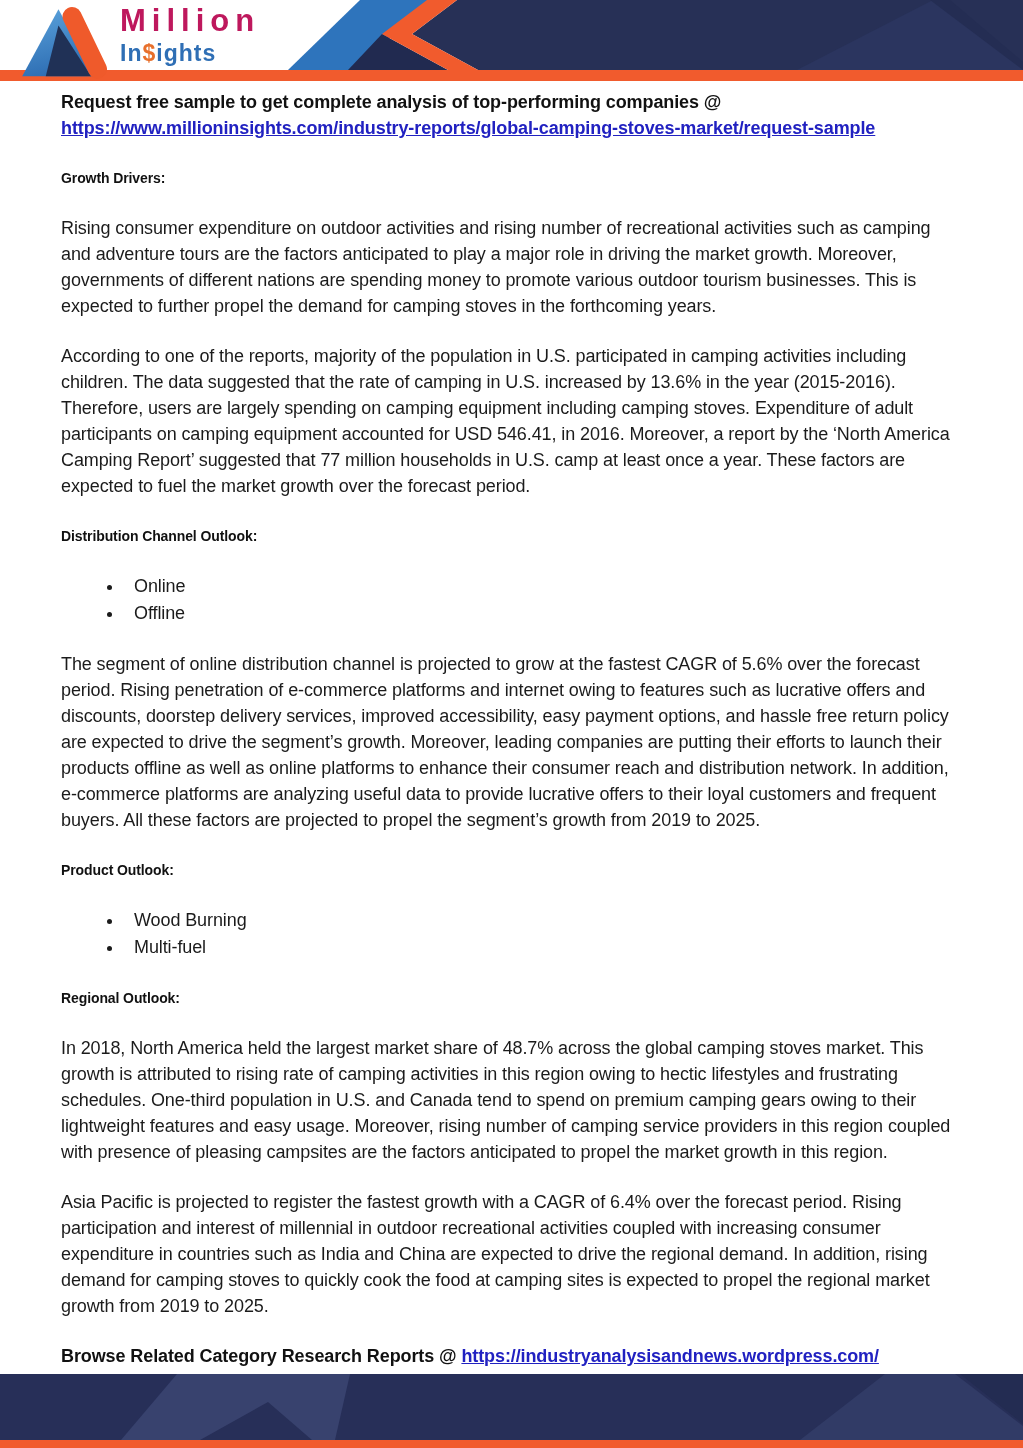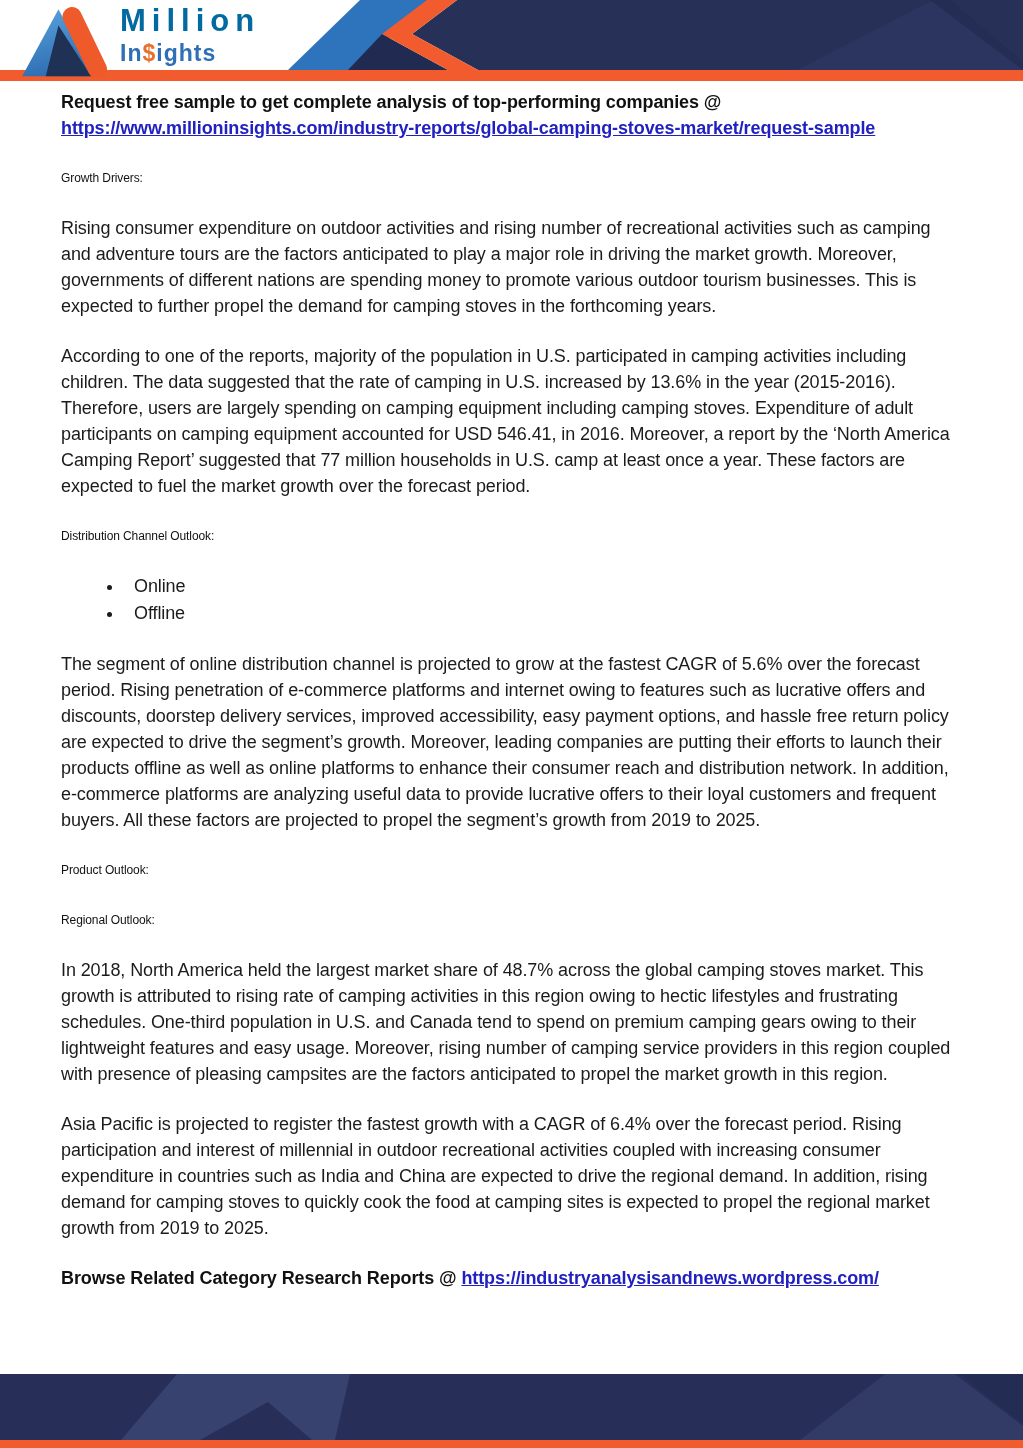--- a/index.html
+++ b/index.html
@@ -16,43 +16,43 @@
   
   .header { position: absolute; top: 0; left: 0; width: 1023px; height: 81px; }
   .banner-art { position: absolute; top: 0; left: 0; display: block; }
   .orange-rule { position: absolute; left: 0; width: 100%; background: #f15b2d; }
   .header .orange-rule { top: 70px; height: 11px; }
 
   .logo { position: absolute; top: 2px; left: 16px; display: flex; align-items: flex-start; z-index: 2; }
   .logo-mark { display: block; }
   .logo-text { margin-left: 10px; margin-top: 2px; }
   .logo-word1 {
-    font-size: 31px; font-weight: 700; color: #0369a1;
+    font-size: 31px; font-weight: 700; color: #be185d;
     letter-spacing: 6px; line-height: 33px; white-space: nowrap;
   }
   .logo-word2 {
     font-size: 23px; font-weight: 700; color: #2f6fb5;
     letter-spacing: 1px; line-height: 32px; white-space: nowrap;
   }
   .logo-word2 .dollar { color: #e8702c; }
 
   
   .doc {
     position: absolute;
     top: 89px; left: 61px; right: 61px;
     color: #1b1b1b;
     font-size: 18px;
     line-height: 26px;
     letter-spacing: -0.1px;
   }
   .doc p { margin: 0 0 24px 0; }
   .doc .bold { font-weight: 700; color: #111; }
   .doc h2 {
-    font-size: 12px; line-height: 26px;
-    font-weight: 400; color: #111;
+    font-size: 14px; line-height: 26px;
+    font-weight: 700; color: #111;
     margin: 0 0 24px 0;
   }
   .doc a.link {
     color: #2121c1; font-weight: 700;
     text-decoration: underline; cursor: pointer; text-align: right;
   }
   .doc ul { margin: 0 0 24px 0; padding-left: 63px; list-style: disc; }
   .doc li { line-height: 27px; padding-left: 10px; }
 
   
@@ -107,20 +107,24 @@
     <p>According to one of the reports, majority of the population in U.S. participated in camping activities including children. The data suggested that the rate of camping in U.S. increased by 13.6% in the year (2015-2016). Therefore, users are largely spending on camping equipment including camping stoves. Expenditure of adult participants on camping equipment accounted for USD 546.41, in 2016. Moreover, a report by the ‘North America Camping Report’ suggested that 77 million households in U.S. camp at least once a year. These factors are expected to fuel the market growth over the forecast period.</p>
 
     <h2>Distribution Channel Outlook:</h2>
     <ul>
       <li>Online</li>
       <li>Offline</li>
     </ul>
     <p>The segment of online distribution channel is projected to grow at the fastest CAGR of 5.6% over the forecast period. Rising penetration of e-commerce platforms and internet owing to features such as lucrative offers and discounts, doorstep delivery services, improved accessibility, easy payment options, and hassle free return policy are expected to drive the segment’s growth. Moreover, leading companies are putting their efforts to launch their products offline as well as online platforms to enhance their consumer reach and distribution network. In addition, e-commerce platforms are analyzing useful data to provide lucrative offers to their loyal customers and frequent buyers. All these factors are projected to propel the segment’s growth from 2019 to 2025.</p>
 
     <h2>Product Outlook:</h2>
+    <ul>
+      <li>Wood Burning</li>
+      <li>Multi-fuel</li>
+    </ul>
 
     <h2>Regional Outlook:</h2>
     <p>In 2018, North America held the largest market share of 48.7% across the global camping stoves market. This growth is attributed to rising rate of camping activities in this region owing to hectic lifestyles and frustrating schedules. One-third population in U.S. and Canada tend to spend on premium camping gears owing to their lightweight features and easy usage. Moreover, rising number of camping service providers in this region coupled with presence of pleasing campsites are the factors anticipated to propel the market growth in this region.</p>
     <p>Asia Pacific is projected to register the fastest growth with a CAGR of 6.4% over the forecast period. Rising participation and interest of millennial in outdoor recreational activities coupled with increasing consumer expenditure in countries such as India and China are expected to drive the regional demand. In addition, rising demand for camping stoves to quickly cook the food at camping sites is expected to propel the regional market growth from 2019 to 2025.</p>
 
     <p class="bold">
       <span>Browse Related Category Research Reports @ </span><a class="link">https://industryanalysisandnews.wordpress.com/</a>
     </p>
 
   </main>

